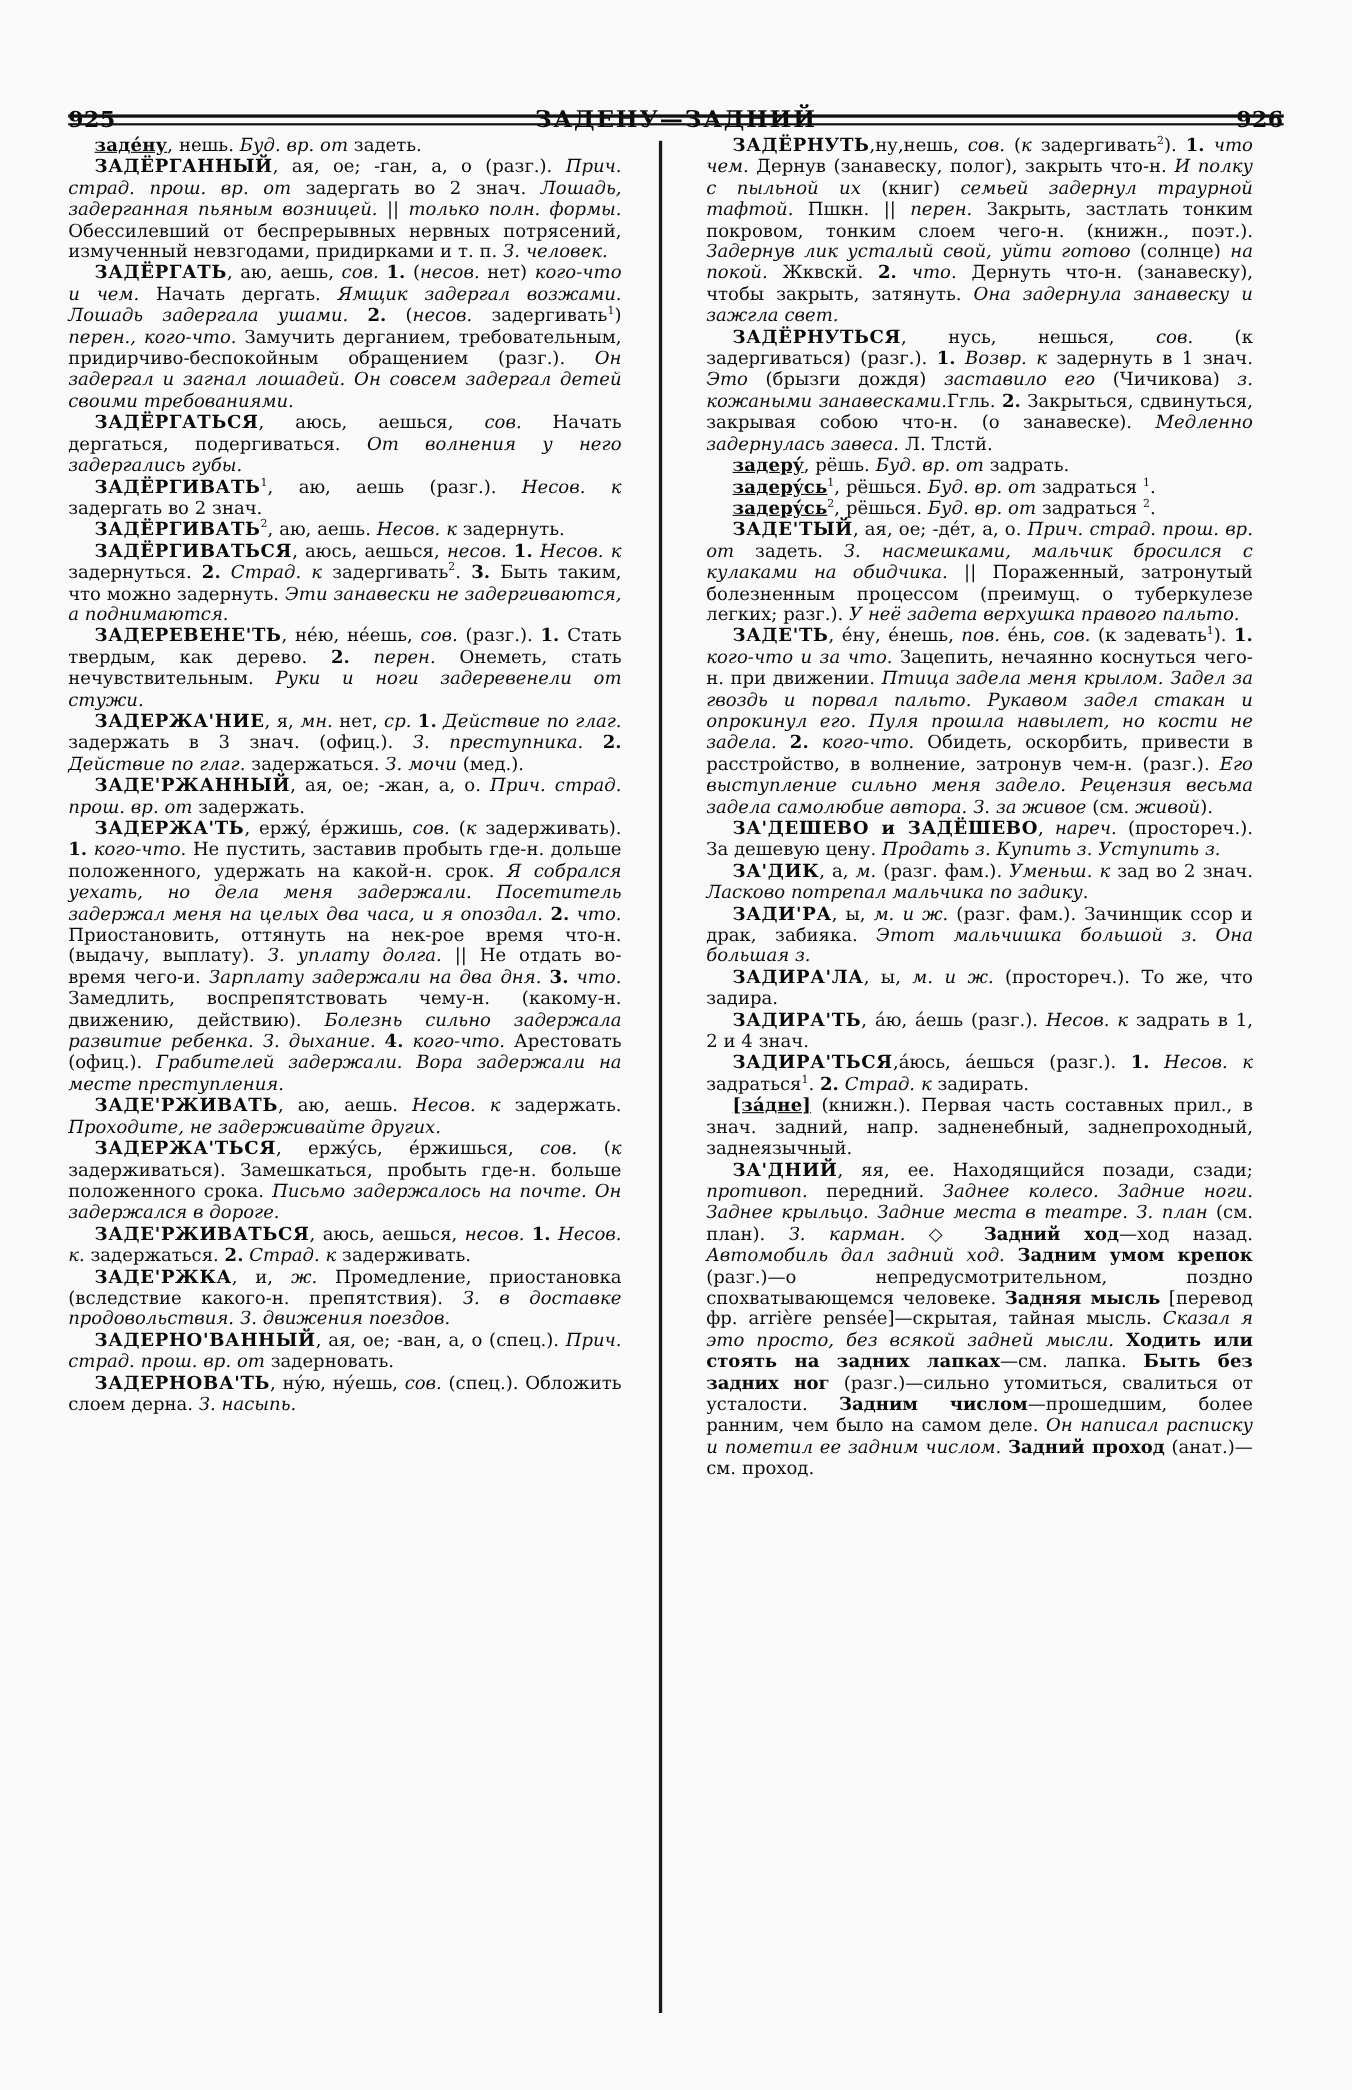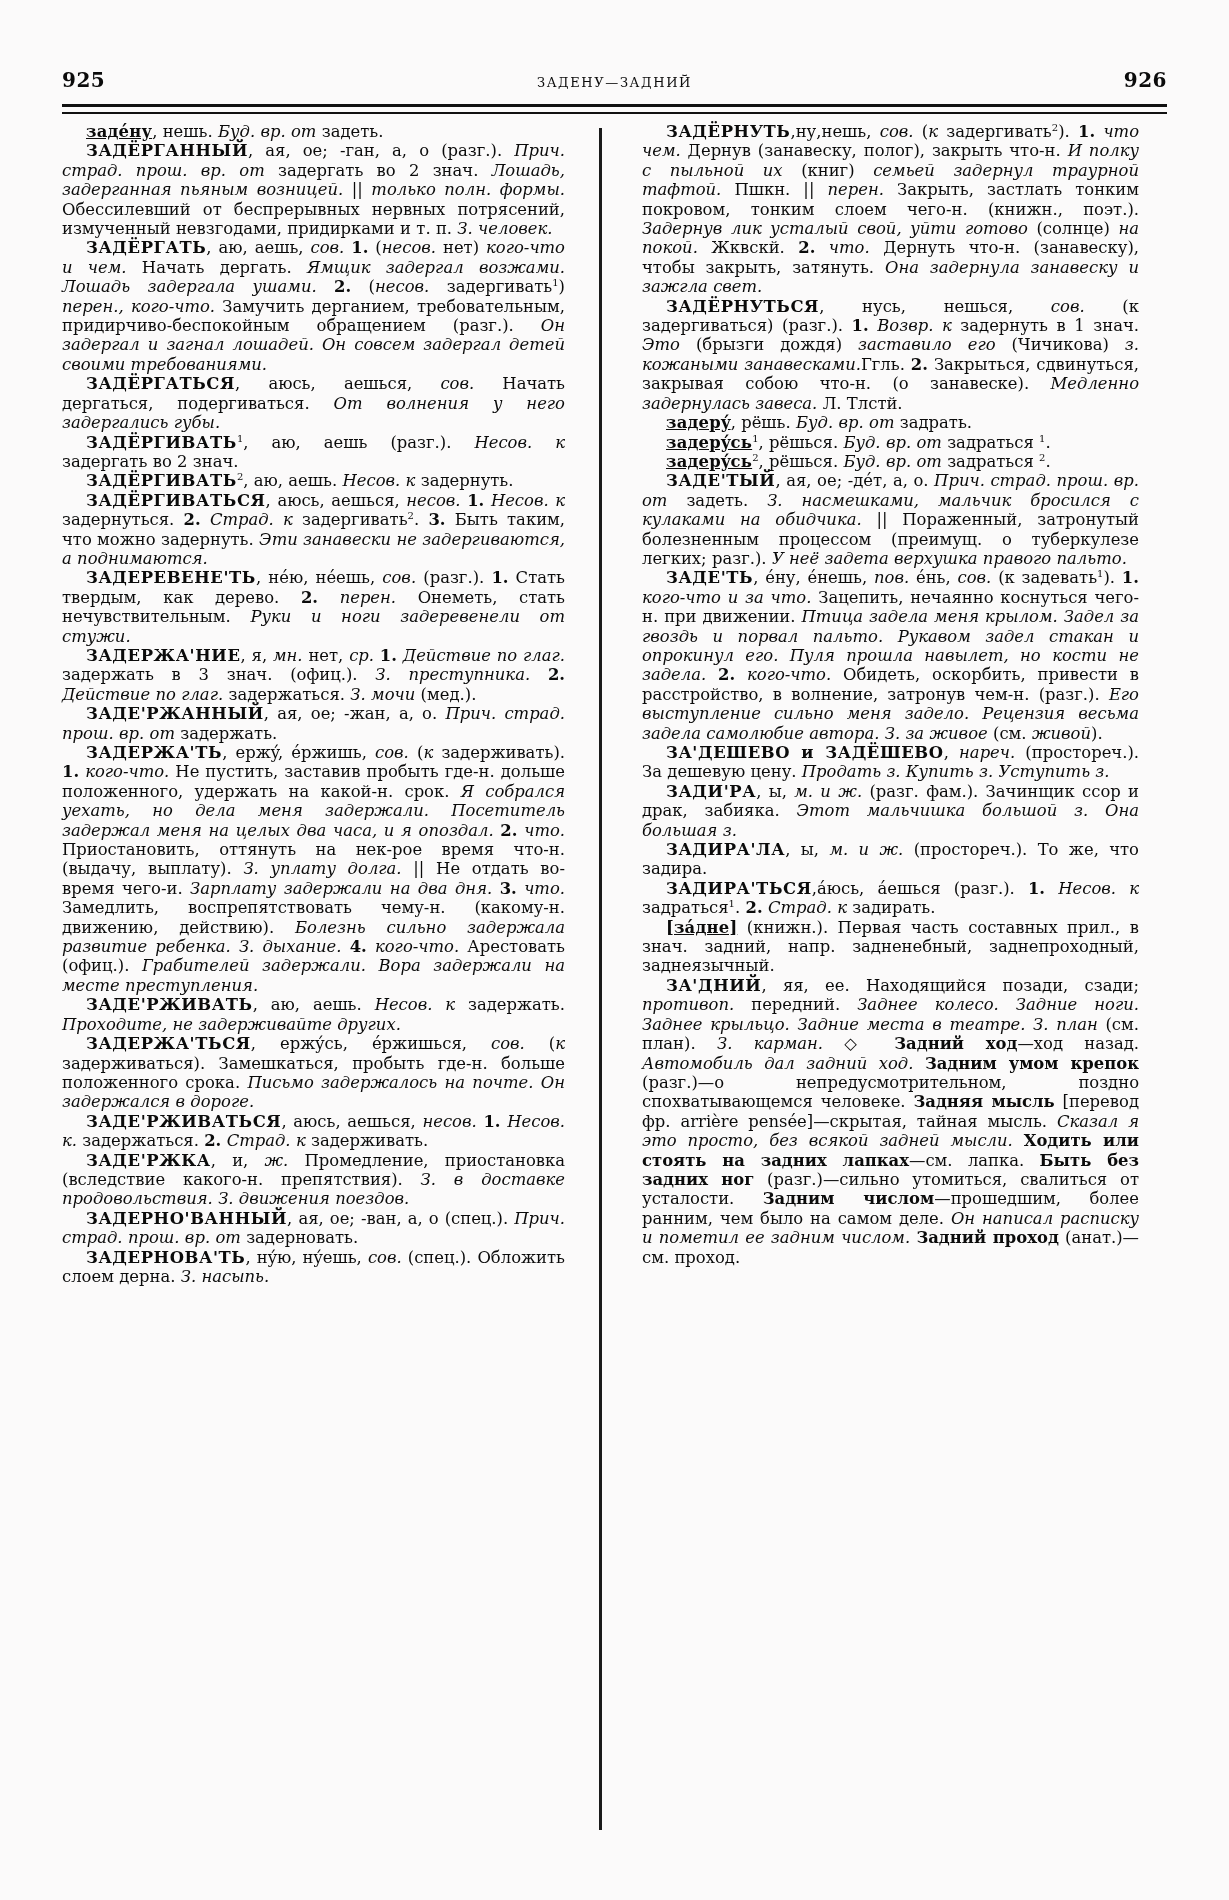--- a/index.html
+++ b/index.html
@@ -30,24 +30,25 @@
     align-items: baseline;
     justify-content: space-between;
   }
   .folio {
     font-weight: bold;
     font-size: 20px;
     letter-spacing: 0.5px;
     font-family: "DejaVu Serif", "Liberation Serif", serif;
   }
   .head-title {
-    font-weight: normal;
-    font-size: 13px;
+    font-weight: bold;
+    font-size: 21px;
     letter-spacing: 1.6px;
     text-transform: uppercase;
+    margin-top: 27px;
   }
 
   .rule {
     position: absolute;
     left: 62px;
     right: 62px;
     top: 104px;
     height: 5px;
     border-top: 3px solid #111;
     border-bottom: 2px solid #111;
@@ -140,21 +141,23 @@
     <div class="col-gutter"></div>
     <div class="col col-right" id="col-right">
         <p class="entry"><span class="hw">ЗАДЁРНУТЬ</span><span>,ну,нешь, <span class="it">сов.</span> (<span class="it">к</span> задергивать<sup>2</sup>). <b>1.</b> <span class="it">что чем.</span> Дернув (занавеску, полог), закрыть что-н. <span class="it">И полку с пыльной их</span> (книг) <span class="it">семьей задернул траурной тафтой.</span> Пшкн. || <span class="it">перен.</span> Закрыть, застлать тонким покровом, тонким слоем чего-н. (книжн., поэт.). <span class="it">Задернув лик усталый свой, уйти готово</span> (солнце) <span class="it">на покой.</span> Жквскй. <b>2.</b> <span class="it">что.</span> Дернуть что-н. (занавеску), чтобы закрыть, затянуть. <span class="it">Она задернула занавеску и зажгла свет.</span></span></p>
         <p class="entry"><span class="hw">ЗАДЁРНУТЬСЯ</span><span>, нусь, нешься, <span class="it">сов.</span> (к задергиваться) (разг.). <b>1.</b> <span class="it">Возвр. к</span> задернуть в 1 знач. <span class="it">Это</span> (брызги дождя) <span class="it">заставило его</span> (Чичикова) <span class="it">з. кожаными занавесками.</span>Ггль. <b>2.</b> Закрыться, сдвинуться, закрывая собою что-н. (о занавеске). <span class="it">Медленно задернулась завеса.</span> Л. Тлстй.</span></p>
         <p class="entry"><span class="hw-lc">задерý</span><span>, рёшь. <span class="it">Буд. вр. от</span> задрать.</span></p>
         <p class="entry"><span class="hw-lc">задерýсь</span><sup>1</sup><span>, рёшься. <span class="it">Буд. вр. от</span> задраться <sup>1</sup>.</span></p>
         <p class="entry"><span class="hw-lc">задерýсь</span><sup>2</sup><span>, рёшься. <span class="it">Буд. вр. от</span> задраться <sup>2</sup>.</span></p>
         <p class="entry"><span class="hw">ЗАДЕ'ТЫЙ</span><span>, ая, ое; -дéт, а, о. <span class="it">Прич. страд. прош. вр. от</span> задеть. <span class="it">З. насмешками, мальчик бросился с кулаками на обидчика.</span> || Пораженный, затронутый болезненным процессом (преимущ. о туберкулезе легких; разг.). <span class="it">У неё задета верхушка правого пальто.</span></span></p>
         <p class="entry"><span class="hw">ЗАДЕ'ТЬ</span><span>, éну, éнешь, <span class="it">пов.</span> éнь, <span class="it">сов.</span> (к задевать<sup>1</sup>). <b>1.</b> <span class="it">кого-что и за что.</span> Зацепить, нечаянно коснуться чего-н. при движении. <span class="it">Птица задела меня крылом. Задел за гвоздь и порвал пальто. Рукавом задел стакан и опрокинул его. Пуля прошла навылет, но кости не задела.</span> <b>2.</b> <span class="it">кого-что.</span> Обидеть, оскорбить, привести в расстройство, в волнение, затронув чем-н. (разг.). <span class="it">Его выступление сильно меня задело. Рецензия весьма задела самолюбие автора. З. за живое</span> (см. <span class="it">живой</span>).</span></p>
         <p class="entry"><span class="hw">ЗА'ДЕШЕВО и ЗАДЁШЕВО</span><span>, <span class="it">нареч.</span> (простореч.). За дешевую цену. <span class="it">Продать з. Купить з. Уступить з.</span></span></p>
+        <p class="entry"><span class="hw">ЗА'ДИК</span><span>, а, <span class="it">м.</span> (разг. фам.). <span class="it">Уменьш. к</span> зад во 2 знач. <span class="it">Ласково потрепал мальчика по задику.</span></span></p>
         <p class="entry"><span class="hw">ЗАДИ'РА</span><span>, ы, <span class="it">м. и ж.</span> (разг. фам.). Зачинщик ссор и драк, забияка. <span class="it">Этот мальчишка большой з. Она большая з.</span></span></p>
         <p class="entry"><span class="hw">ЗАДИРА'ЛА</span><span>, ы, <span class="it">м. и ж.</span> (простореч.). То же, что задира.</span></p>
+        <p class="entry"><span class="hw">ЗАДИРА'ТЬ</span><span>, áю, áешь (разг.). <span class="it">Несов. к</span> задрать в 1, 2 и 4 знач.</span></p>
         <p class="entry"><span class="hw">ЗАДИРА'ТЬСЯ</span><span>,áюсь, áешься (разг.). <b>1.</b> <span class="it">Несов. к</span> задраться<sup>1</sup>. <b>2.</b> <span class="it">Страд. к</span> задирать.</span></p>
         <p class="entry"><span class="hw-lc">[зáдне]</span><span> (книжн.). Первая часть составных прил., в знач. задний, напр. задненебный, заднепроходный, заднеязычный.</span></p>
         <p class="entry"><span class="hw">ЗА'ДНИЙ</span><span>, яя, ее. Находящийся позади, сзади; <span class="it">противоп.</span> передний. <span class="it">Заднее колесо. Задние ноги. Заднее крыльцо. Задние места в театре. З. план</span> (см. план). <span class="it">З. карман.</span> ◇ <b>Задний ход</b>—ход назад. <span class="it">Автомобиль дал задний ход.</span> <b>Задним умом крепок</b> (разг.)—о непредусмотрительном, поздно спохватывающемся человеке. <b>Задняя мысль</b> [перевод фр. arrière pensée]—скрытая, тайная мысль. <span class="it">Сказал я это просто, без всякой задней мысли.</span> <b>Ходить или стоять на задних лапках</b>—см. лапка. <b>Быть без задних ног</b> (разг.)—сильно утомиться, свалиться от усталости. <b>Задним числом</b>—прошедшим, более ранним, чем было на самом деле. <span class="it">Он написал расписку и пометил ее задним числом.</span> <b>Задний проход</b> (анат.)—см. проход.</span></p>
       </div>
   </div>
 
 </div>
 
 </body></html>

